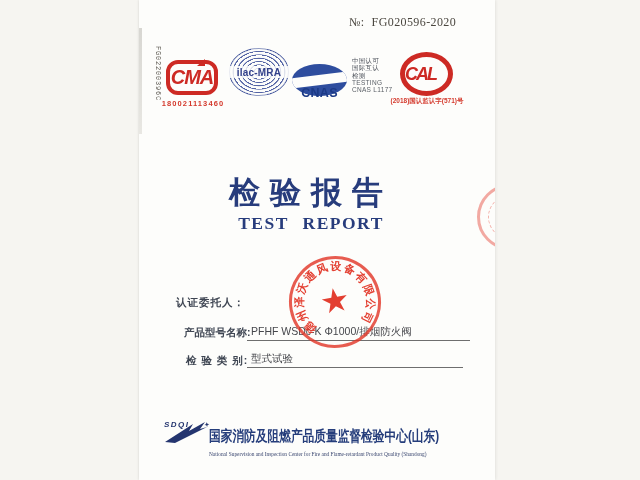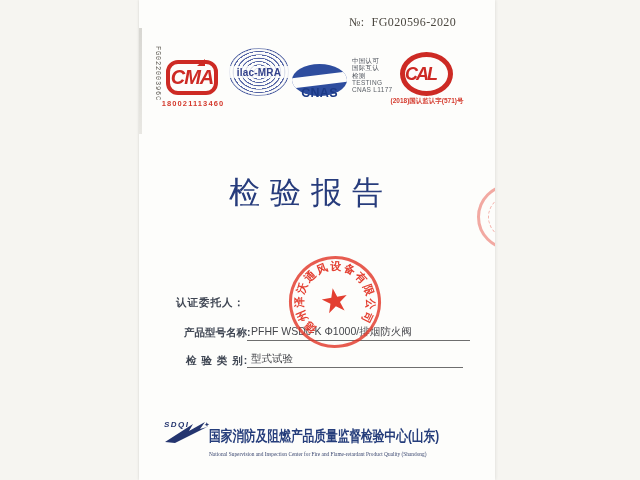--- a/index.html
+++ b/index.html
@@ -59,21 +59,21 @@
   
   .cal-ring { position:absolute; left:261px; top:52px; width:53px; height:44px;
     border:5px solid #cd2a24; border-radius:50%;
     display:flex; align-items:center; justify-content:flex-start; }
   .cal-ring span { font-size:18px; font-weight:900; font-style:italic; color:#cd2a24; letter-spacing:-2px; }
   .cal-caption { position:absolute; left:244px; top:97px; width:88px; text-align:center;
     font-size:6.5px; font-weight:bold; color:#d4392c; white-space:nowrap; }
 
   
   .title-cn { position:absolute; left:0; right:22px; top:172px; text-align:center;
-    font-size:31px; font-weight:400; color:#273c7c; letter-spacing:10px; text-indent:10px; }
+    font-size:31px; font-weight:700; color:#273c7c; letter-spacing:10px; text-indent:10px; }
   .title-en { position:absolute; left:0; right:12px; top:213px; text-align:center;
     font-family:"Liberation Serif","DejaVu Serif",serif; font-size:17.5px; font-weight:bold;
     color:#273c7c; letter-spacing:1.5px; word-spacing:8px; }
 
   
   .field-label { position:absolute; font-size:10.5px; color:#3e4552; font-weight:bold; white-space:nowrap; }
   .field-line { position:absolute; height:15px; border-bottom:1.4px solid #6e6e6e; }
   .field-value { position:absolute; left:4px; bottom:1px; font-size:10.5px; color:#46474c; white-space:nowrap; }
   .lbl-1 { left:37px; top:296px; letter-spacing:1px; }
   .lin-1 { left:108px; top:296px; width:222px; }
@@ -142,20 +142,21 @@
       <div class="en">TESTING</div>
       <div class="en">CNAS L1177</div>
     </div>
 
     <div class="cal-ring">
       <span>CAL</span>
     </div>
     <div class="cal-caption">(2018)国认监认字(571)号</div>
 
     <div class="title-cn">检验报告</div>
+    <div class="title-en">TEST REPORT</div>
 
     <div class="seal-partial"></div>
 
     <div class="field-label lbl-1">认证委托人：</div>
 
     <div class="field-label lbl-2">产品型号名称:</div>
     <div class="field-line lin-2">
       <span class="field-value">PFHF WSDc-K Φ1000/排烟防火阀</span>
     </div>
 

